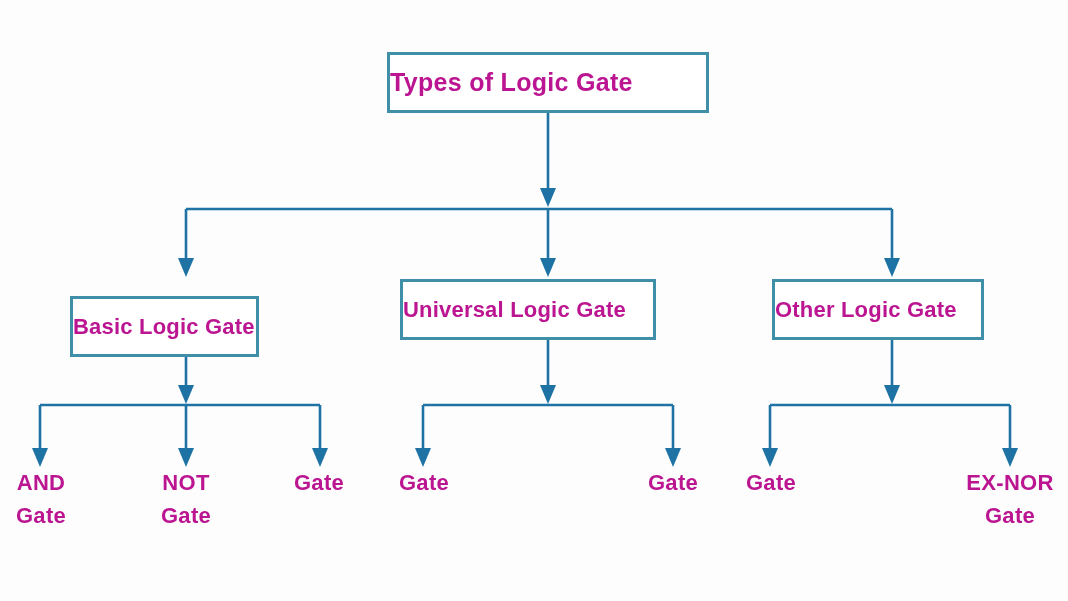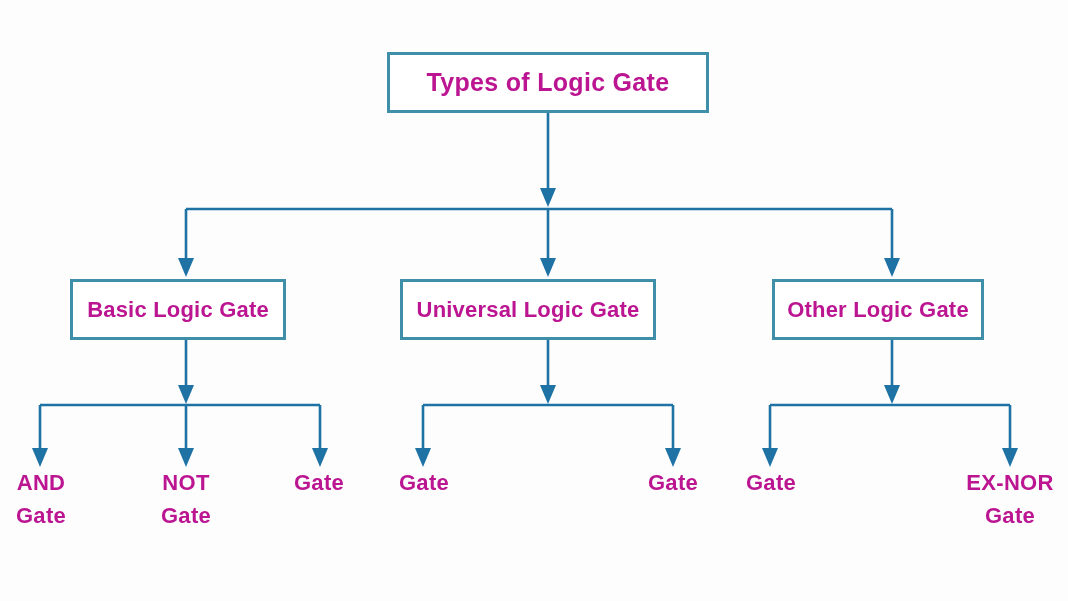--- a/index.html
+++ b/index.html
@@ -26,21 +26,21 @@
     stroke:var(--connector);
     stroke-width:2.6;
   }
   .connectors polygon{
     fill:var(--connector);
   }
   .node{
     position:absolute;
     background:#fff;
     border:3px solid var(--box-border);
-    display:flex;align-items:center;justify-content:center;
+    display:flex;align-items:center;justify-content:flex-start;
     text-align:center;
     color:var(--text);
     font-weight:bold;
   }
   .node.root{font-size:25px;letter-spacing:.3px;}
   .node.category{font-size:22px;letter-spacing:.2px;}
   .leaf{
     position:absolute;
     top:466px;
     width:160px;
@@ -102,21 +102,21 @@
       <polygon points="762,448 778,448 770,467"></polygon>
       <line x1="1010" y1="405" x2="1010" y2="449"></line>
       <polygon points="1002,448 1018,448 1010,467"></polygon>
     </g>
   </svg>
 
   <div class="node root" style="left:387px;top:52px;width:322px;height:61px">
     <span>Types of Logic Gate</span>
   </div>
 
-  <div class="node category" style="left:70px;top:279px;width:216px;height:61px">
+  <div class="node category" style="left:70px;top:296px;width:189px;height:61px">
     <span>Basic Logic Gate</span>
   </div>
   <div class="node category" style="left:400px;top:279px;width:256px;height:61px">
     <span>Universal Logic Gate</span>
   </div>
   <div class="node category" style="left:772px;top:279px;width:212px;height:61px">
     <span>Other Logic Gate</span>
   </div>
 
   <div class="leaf" style="left:41px">

